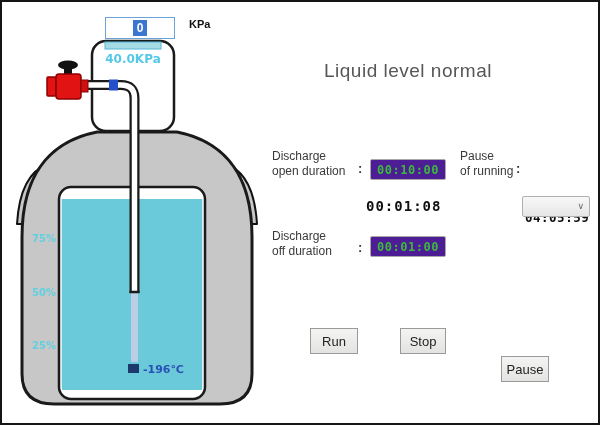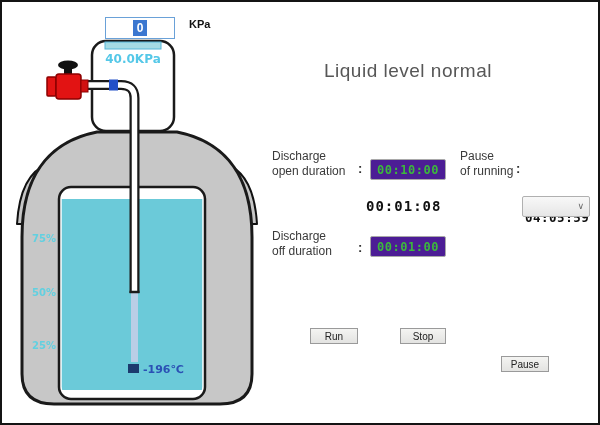--- a/index.html
+++ b/index.html
@@ -33,24 +33,24 @@
   .green{color:#3cb83c;font-size:12px;letter-spacing:0.5px;}
   .black-digits{color:#111;font-size:12.5px;letter-spacing:0.5px;}
   .elapsed{left:364px;top:196px;font-family:"DejaVu Sans Mono",monospace;font-weight:bold;font-size:14px;color:#111;letter-spacing:1px;}
   .dropdown{
     left:520px;top:194px;width:68px;height:21px;box-sizing:border-box;
     border:1px solid #b0b0b0;border-radius:2px;background:linear-gradient(#f8f8f8,#e6e6e6);
     display:flex;align-items:center;justify-content:flex-end;padding-right:5px;
   }
   .dropdown .chev{font-size:9px;color:#666;line-height:1;}
   .btn{
-    position:absolute;height:16px;box-sizing:border-box;
+    position:absolute;height:26px;box-sizing:border-box;
     background:linear-gradient(#f4f4f2,#e3e3e1);border:1px solid #9a9a9a;
     display:flex;align-items:center;justify-content:center;
-    font-size:10px;color:#222;cursor:default;
+    font-size:13px;color:#222;cursor:default;
   }
 </style>
 </head>
 <body>
 
 <div class="screen">
 
   <svg class="tank-svg" width="300" height="425" viewBox="0 0 300 425">
     <defs>
       <clipPath id="innerClip">

